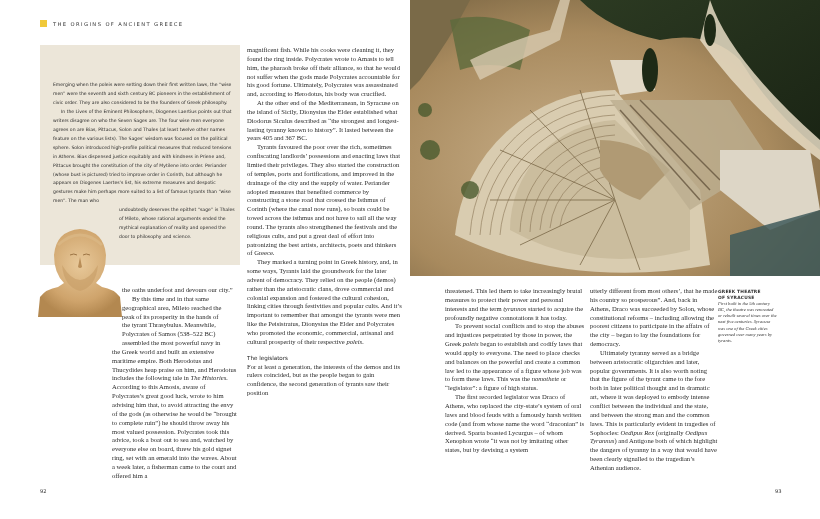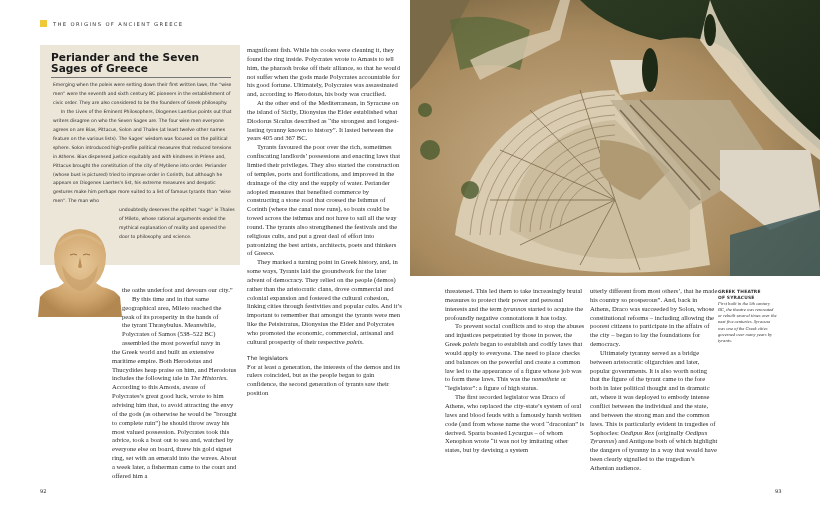--- a/index.html
+++ b/index.html
@@ -34,21 +34,20 @@
 </head>
 <body>
 
 <div class="page left">
   <div class="running-head">
     <span class="sq"></span>
     <span class="txt">THE ORIGINS OF ANCIENT GREECE</span>
   </div>
 
   <div class="sidebox">
-    <h2>Periander and the Seven Sages of Greece</h2>
     <div class="body">
       <p>Emerging when the poleis were setting down their first written laws, the “wise men” were the seventh and sixth century BC pioneers in the establishment of civic order. They are also considered to be the founders of Greek philosophy.</p>
       <p class="ind">In the Lives of the Eminent Philosophers, Diogenes Laertius points out that writers disagree on who the Seven Sages are. The four wise men everyone agrees on are Bias, Pittacus, Solon and Thales (at least twelve other names feature on the various lists). The Sages’ wisdom was focused on the political sphere. Solon introduced high-profile political measures that reduced tensions in Athens. Bias dispensed justice equitably and with kindness in Priene and, Pittacus brought the constitution of the city of Mytilene into order. Periander (whose bust is pictured) tried to improve order in Corinth, but although he appears on Diogenes Laertes’s list, his extreme measures and despotic gestures make him perhaps more suited to a list of famous tyrants than “wise men”. The man who</p>
       <p class="wrap">undoubtedly deserves the epithet “sage” is Thales of Mileto, whose rational arguments ended the mythical explanation of reality and opened the door to philosophy and science.</p>
     </div>
   </div>
 
   <svg class="bust" viewBox="0 0 88 92">
     <defs>
       <radialGradient id="bg1" cx="50%" cy="40%" r="60%">

